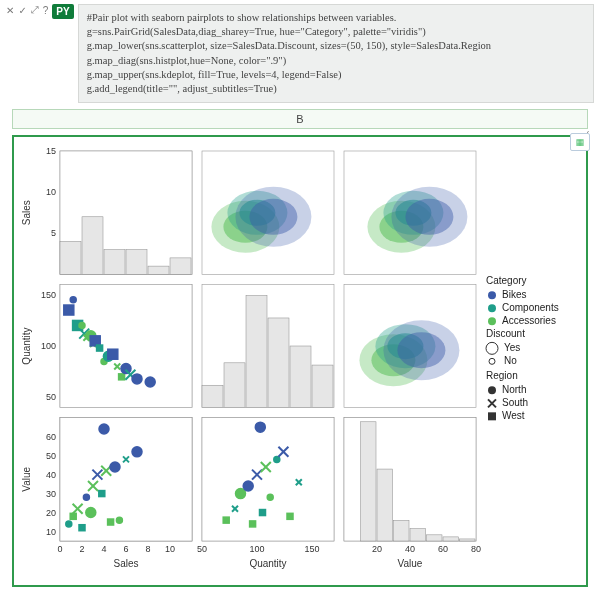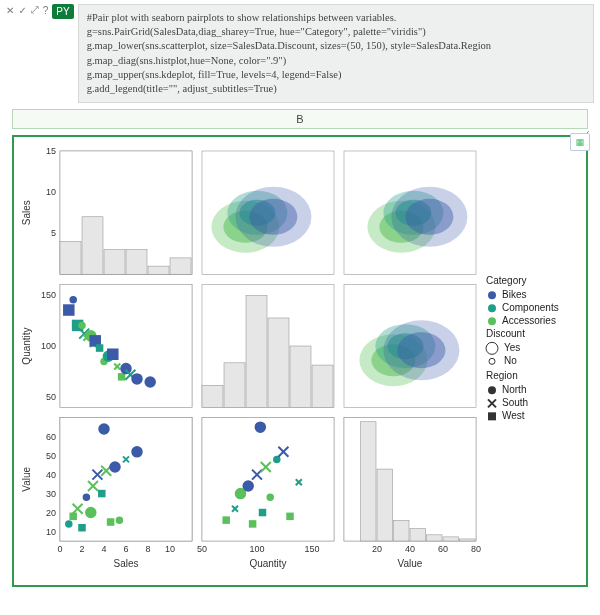--- a/index.html
+++ b/index.html
@@ -1,20 +1,20 @@
 <!DOCTYPE html>
 <html><head>
 <meta charset="utf-8">
 <style>
   html, body { margin:0; padding:0; font-family: "Segoe UI", Arial, sans-serif; font-size:11px; background:#fff; }
   .wrap { width:600px; height:615px; box-sizing:border-box; position:relative; }
   .topbar { display:flex; align-items:flex-start; gap:4px; padding:4px 6px 0 6px; }
   .cell-ctrls { display:flex; gap:4px; align-items:center; color:#7a7a7a; font-size:10px; }
   .cell-ctrls span { cursor:default; }
-  .py-badge { background:#0f7c3a; color:#fff; font-weight:normal; font-size:10px; padding:2px 4px; border-radius:2px; }
+  .py-badge { background:#0f7c3a; color:#fff; font-weight:bold; font-size:10px; padding:2px 4px; border-radius:2px; }
   .code-box { flex:1; background:#eef0ef; border:1px solid #d6d8d6; padding:6px 8px; font-family:Liberation Serif, serif; font-size:10.5px; color:#444; line-height:1.35; white-space:pre; overflow:hidden; }
   .col-header { margin:6px 12px 4px 12px; height:18px; border:1px solid #b7d8b9; background:#f5faf5; display:flex; align-items:center; justify-content:center; color:#444; position:relative; }
   .col-header::after { content:""; position:absolute; right:-1px; top:-1px; bottom:-1px; width:1px; background:#b7d8b9; }
   .cursor-badge { position:absolute; right:-2px; top:20px; color:#7a7a7a; font-size:9px; }
   .plot-frame { margin:6px 12px 8px 12px; border:2px solid #2f9a4c; padding:8px 6px 4px 6px; height:452px; box-sizing:border-box; position:relative; }
   svg { display:block; }
   .axis-label { font-size:10px; fill:#333; }
   .tick { font-size:9px; fill:#333; }
   .legend-title { font-size:10px; fill:#222; }
   .legend-item { font-size:10px; fill:#222; }

